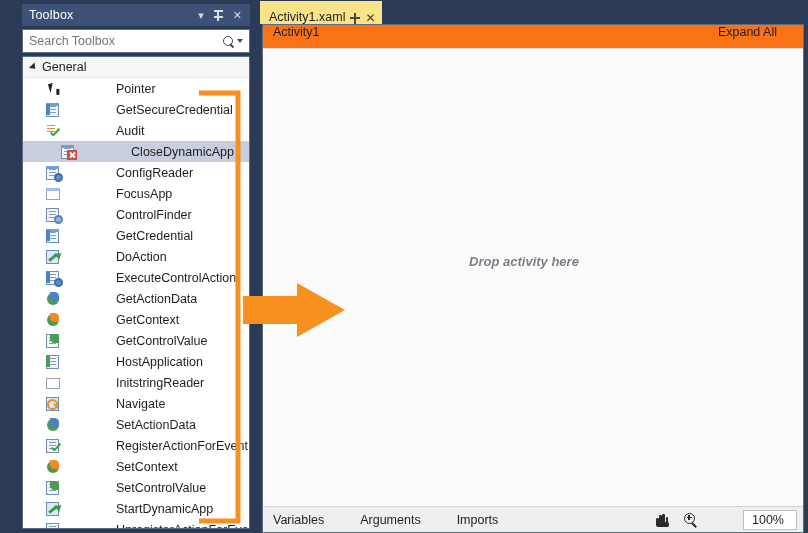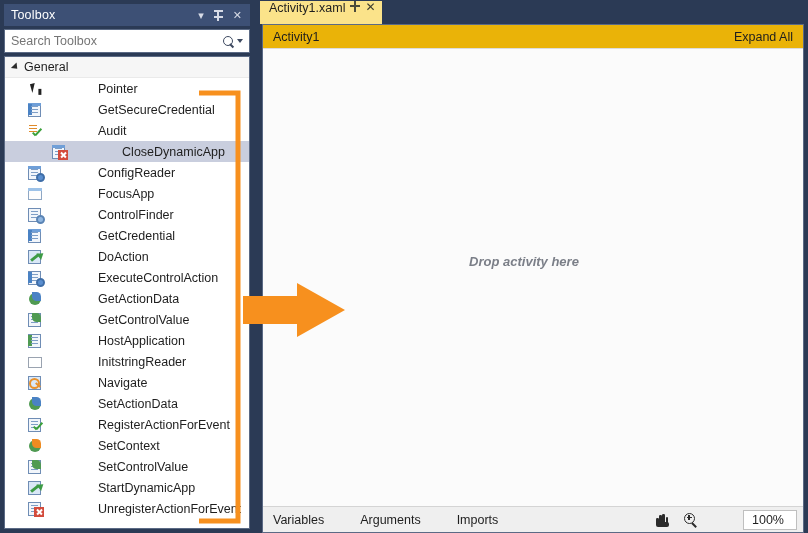--- a/index.html
+++ b/index.html
@@ -13,21 +13,21 @@
     position: relative;
     width: 808px; height: 533px;
     background: #2b3a55;
   }
 
   
   #toolbox {
     position: absolute; left: 0; top: 0;
     width: 254px; height: 533px;
     background: #2b3a55;
-    padding: 4px 4px 4px 4px;
+    padding: 4px 4px 4px 22px;
     display: flex; flex-direction: column;
   }
   .tb-titlebar {
     height: 22px; flex: 0 0 22px;
     display: flex; align-items: center;
     color: #ffffff;
     font-size: 12.5px;
     padding-left: 7px;
     background: #3d5075;
   }
@@ -125,37 +125,37 @@
   
   #designer {
     position: absolute; left: 258px; top: 0;
     width: 550px; height: 533px;
     background: #2b3a55;
     display: flex; flex-direction: column;
   }
   .tabstrip { height: 24px; flex: 0 0 24px; display: flex; align-items: flex-end; padding-left: 2px; }
   .tab {
     height: 23px; background: #fbe38a;
-    display: flex; align-items: flex-start; gap: 5px;
+    display: flex; align-items: flex-end; gap: 5px;
     padding: 0 7px 0 9px; color: #1e1e1e; font-size: 12.5px; cursor: pointer;
   }
   .tab .tabpin { width:10px;height:11px;position:relative; }
   .tab .tabpin::before{content:"";position:absolute;left:0;top:4px;width:10px;height:2px;background:#4a4a3a;}
   .tab .tabpin::after{content:"";position:absolute;left:4px;top:0;width:2px;height:11px;background:#4a4a3a;}
   .tab .tabx { font-size: 12px; color: #3b3b2e; line-height:1; cursor:pointer; }
 
   .editor {
     flex: 1 1 auto; margin: 0 4px 0 4px;
     background: #ffffff; border: 1px solid #5b6a85;
     display: flex; flex-direction: column; overflow: hidden;
   }
   .breadcrumb {
-    height: 24px; flex: 0 0 24px; display: flex; align-items: center;
-    padding: 0 10px 0 10px; font-size: 12.5px; color: #1e1e1e;
-    border-bottom: 1px solid #dcdcdc; background: #eab308;
+    height: 24px; flex: 0 0 24px; display: flex; align-items: flex-start;
+    padding: 0 26px 0 10px; font-size: 12.5px; color: #1e1e1e;
+    border-bottom: 1px solid #dcdcdc; background: #f97316;
   }
   .bc-left { flex: 1 1 auto; }
   .bc-right { color: #1e1e1e; cursor: pointer; }
   .canvas {
     flex: 1 1 auto; position: relative; background: #fbfbfb;
     display: flex; align-items: center; justify-content: center;
   }
   .drop-hint {
     font-style: italic; font-size: 13px; color: #7b7f88;
     transform: translate(-9px, -16px);
@@ -312,20 +312,27 @@
       </div>
 
       <div class="tb-item">
         <span class="tb-ico">
             <i class="ic-globe"></i>
             <i class="ic-blueswish"></i>
           </span>
         <span class="tb-label">GetActionData</span>
       </div>
 
+      <div class="tb-item">
+        <span class="tb-ico">
+            <i class="ic-globe2"></i>
+            <i class="ic-orangeswish"></i>
+          </span>
+        <span class="tb-label">GetContext</span>
+      </div>
 
       <div class="tb-item">
         <span class="tb-ico">
             <i class="ic-doc"></i>
             <i class="ic-lines"></i>
             <i class="ic-greenswish"></i>
           </span>
         <span class="tb-label">GetControlValue</span>
       </div>
 

